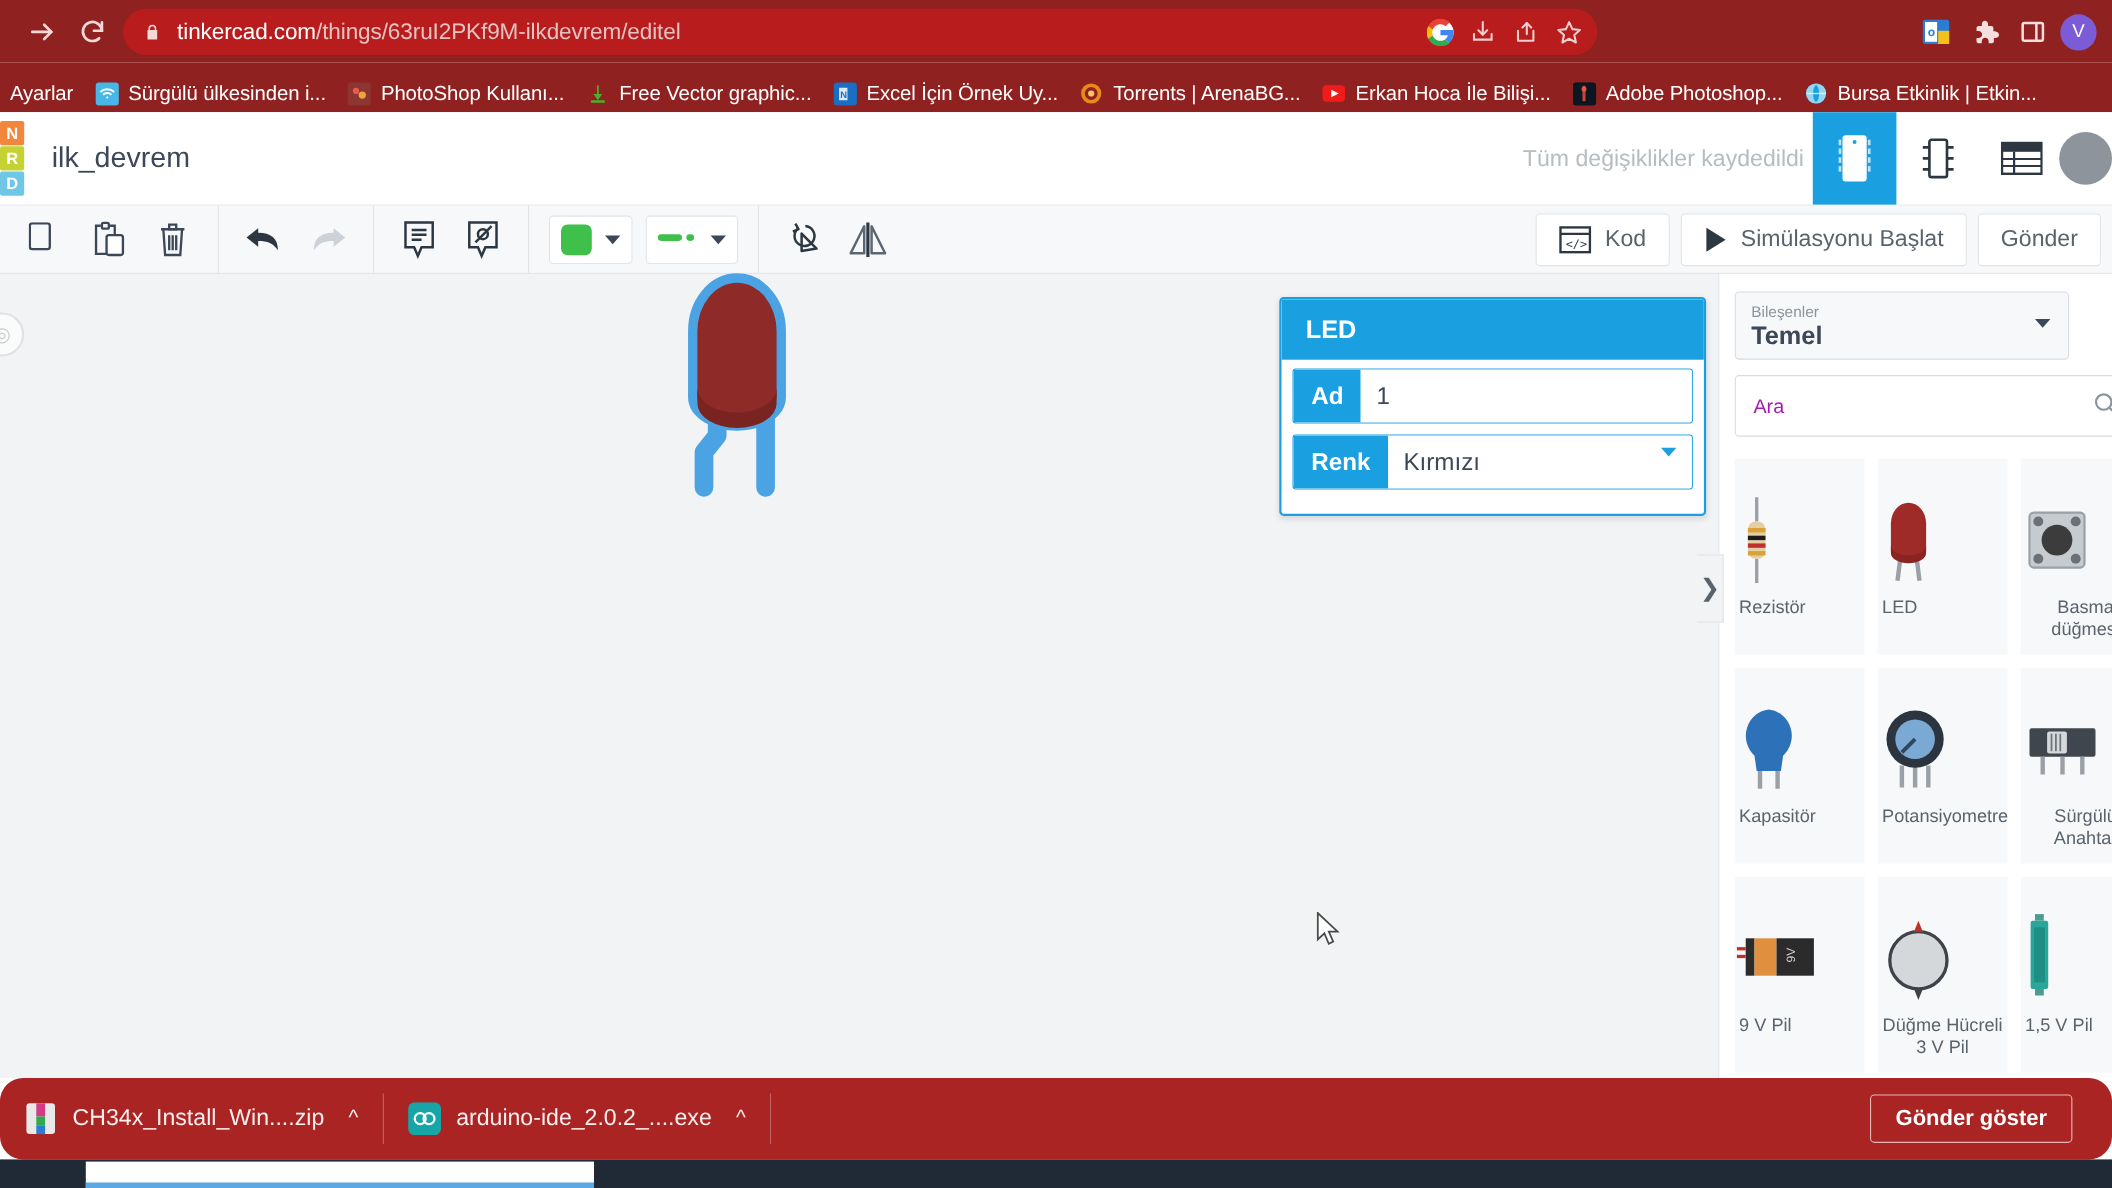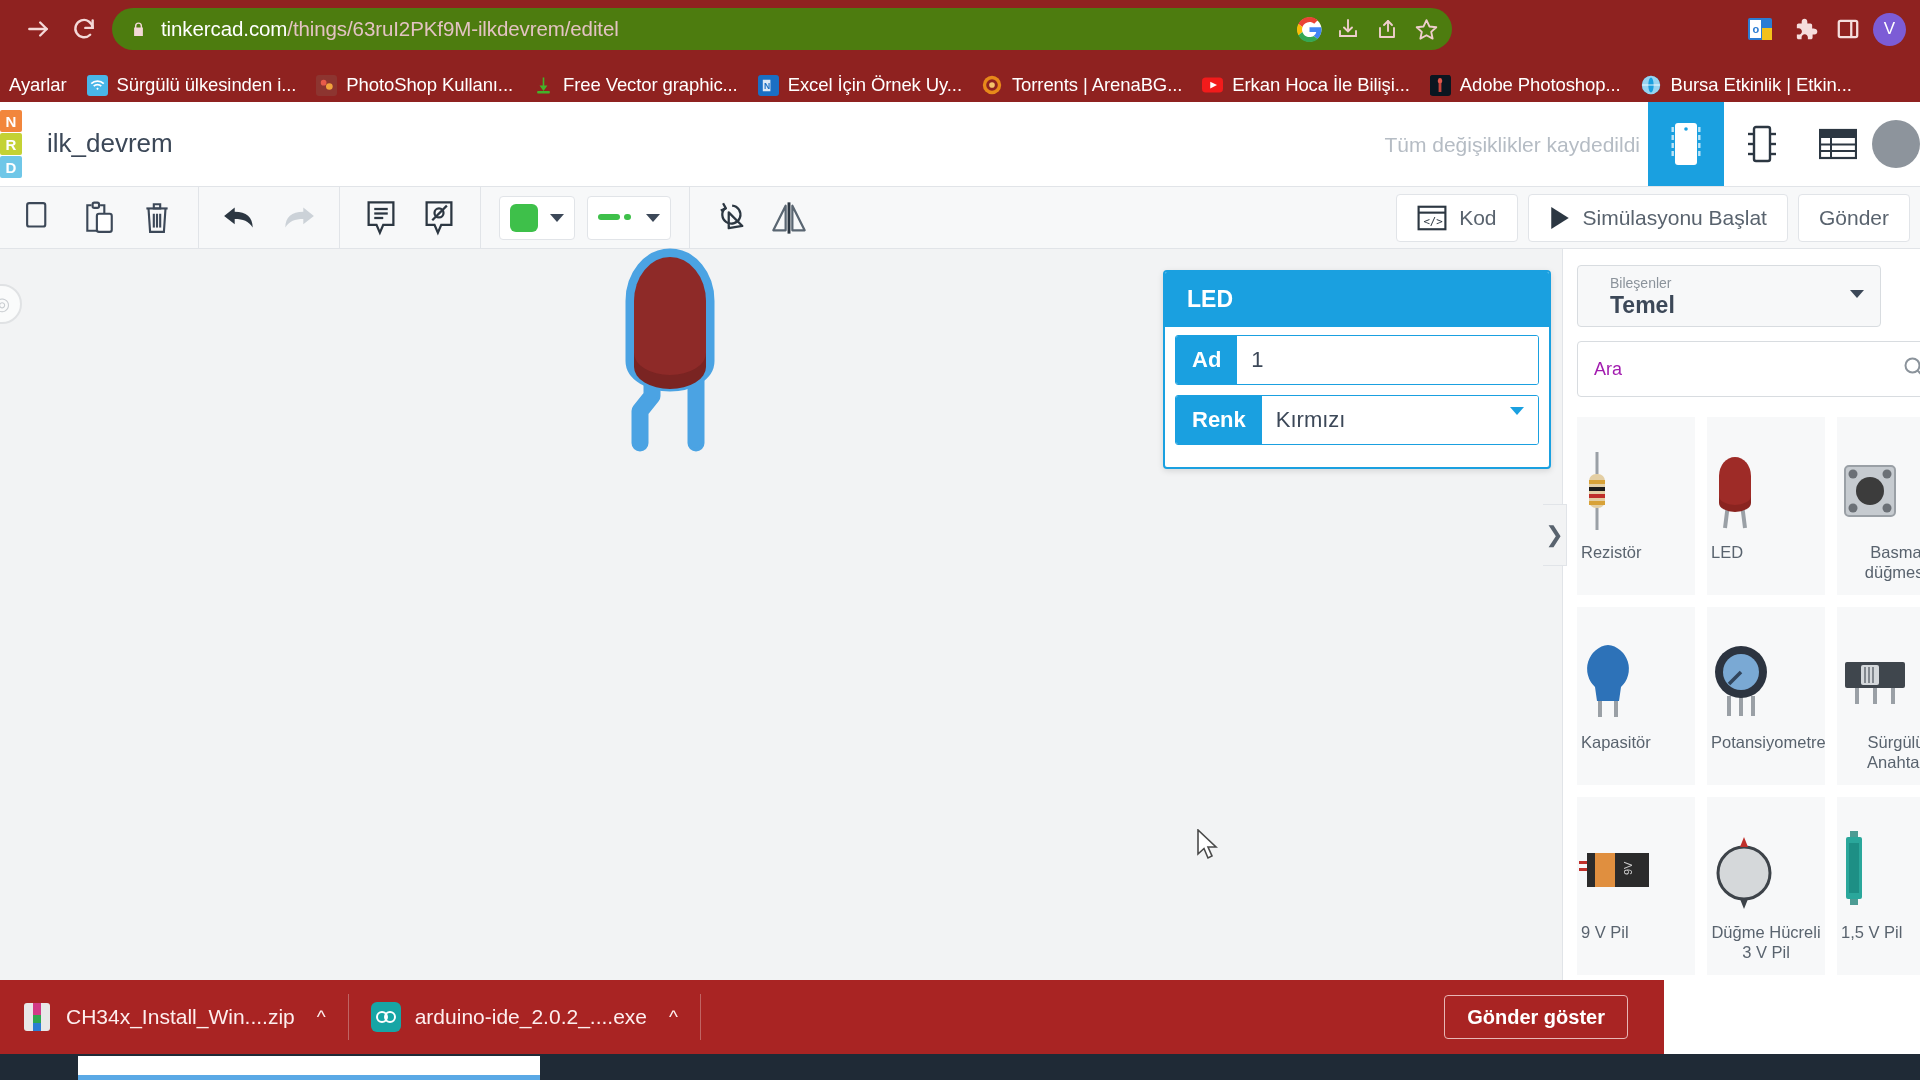--- a/index.html
+++ b/index.html
@@ -18,21 +18,21 @@
   .nav-forward {
     position: absolute; left: 22px; top: 13px; width: 32px; height: 32px;
     color: #f2dede; display: flex; align-items: center; justify-content: center;
   }
   .nav-reload {
     position: absolute; left: 68px; top: 13px; width: 32px; height: 32px;
     color: #f2dede; display: flex; align-items: center; justify-content: center;
   }
   .omnibox {
     position: absolute; left: 112px; top: 8px; width: 1340px; height: 42px;
-    background: #4d7c0f; border-radius: 21px; display: flex; align-items: center;
+    background: #b91c1c; border-radius: 21px; display: flex; align-items: center;
     padding-left: 18px;
   }
   .lock-icon { width: 17px; height: 17px; margin-right: 14px; flex: 0 0 auto; }
   .url-text {
     font-size: 20.5px; color: #ffffff; white-space: nowrap; letter-spacing: -0.1px;
   }
   .url-text .dim { color: #e3c3c2; }
   .omni-icons {
     position: absolute; right: 8px; top: 0; height: 42px;
     display: flex; align-items: center; gap: 3px;
@@ -163,21 +163,21 @@
   }
 
   
   .sidebar {
     position: absolute; top: 249px; right: 0; width: 358px; height: 731px;
     background: #ffffff; border-left: 1px solid #e1e4e8;
   }
   .sb-dropdown {
     position: absolute; left: 14px; top: 16px; width: 304px; height: 62px;
     border: 1px solid #d8dce0; border-radius: 4px; background: #f7f8f9;
-    padding: 9px 32px;
+    padding: 9px 14px;
   }
   .sb-dd-small { font-size: 14px; color: #8b939b; }
   .sb-dd-big { font-size: 23px; color: #3c4858; margin-top: 1px; font-weight: bold; }
   .sb-dd-caret { position: absolute; right: 16px; top: 24px; }
   .sb-search {
     position: absolute; left: 14px; top: 92px; width: 366px; height: 56px;
     border: 1px solid #d8dce0; border-radius: 4px; background: #fff;
     display: flex; align-items: center; padding: 0 16px;
   }
   .sb-search span { font-size: 18px; color: #a21caf; }
@@ -197,22 +197,22 @@
   }
   .panel-toggle {
     position: absolute; left: -20px; top: 255px; width: 24px; height: 62px;
     background: #f2f3f4; border: 1px solid #e1e4e8; border-left: none;
     display: flex; align-items: center; justify-content: center;
     font-size: 22px; color: #59636e;
   }
 
   
   .dlbar {
-    position: absolute; bottom: 26px; left: 0; width: 1664px; height: 74px;
-    background: #a92423; display: flex; align-items: center;
+    position: absolute; bottom: 26px; left: 0; width: 1920px; height: 74px;
+    background: #a92423; display: flex; align-items: center; border-radius: 21px;
   }
   .dl-item {
     display: flex; align-items: center; height: 74px; padding: 0 22px; gap: 14px;
   }
   .dl-ico { width: 30px; height: 30px; border-radius: 5px; flex: 0 0 auto; }
   .dl-name { font-size: 21px; color: #fdeeee; white-space: nowrap; }
   .dl-caret { font-size: 19px; color: #fdeeee; margin-left: 8px; }
   .dl-divider { width: 1px; height: 46px; background: #c06463; }
   .dl-showall {
     position: absolute; right: 36px; top: 15px; height: 44px;

